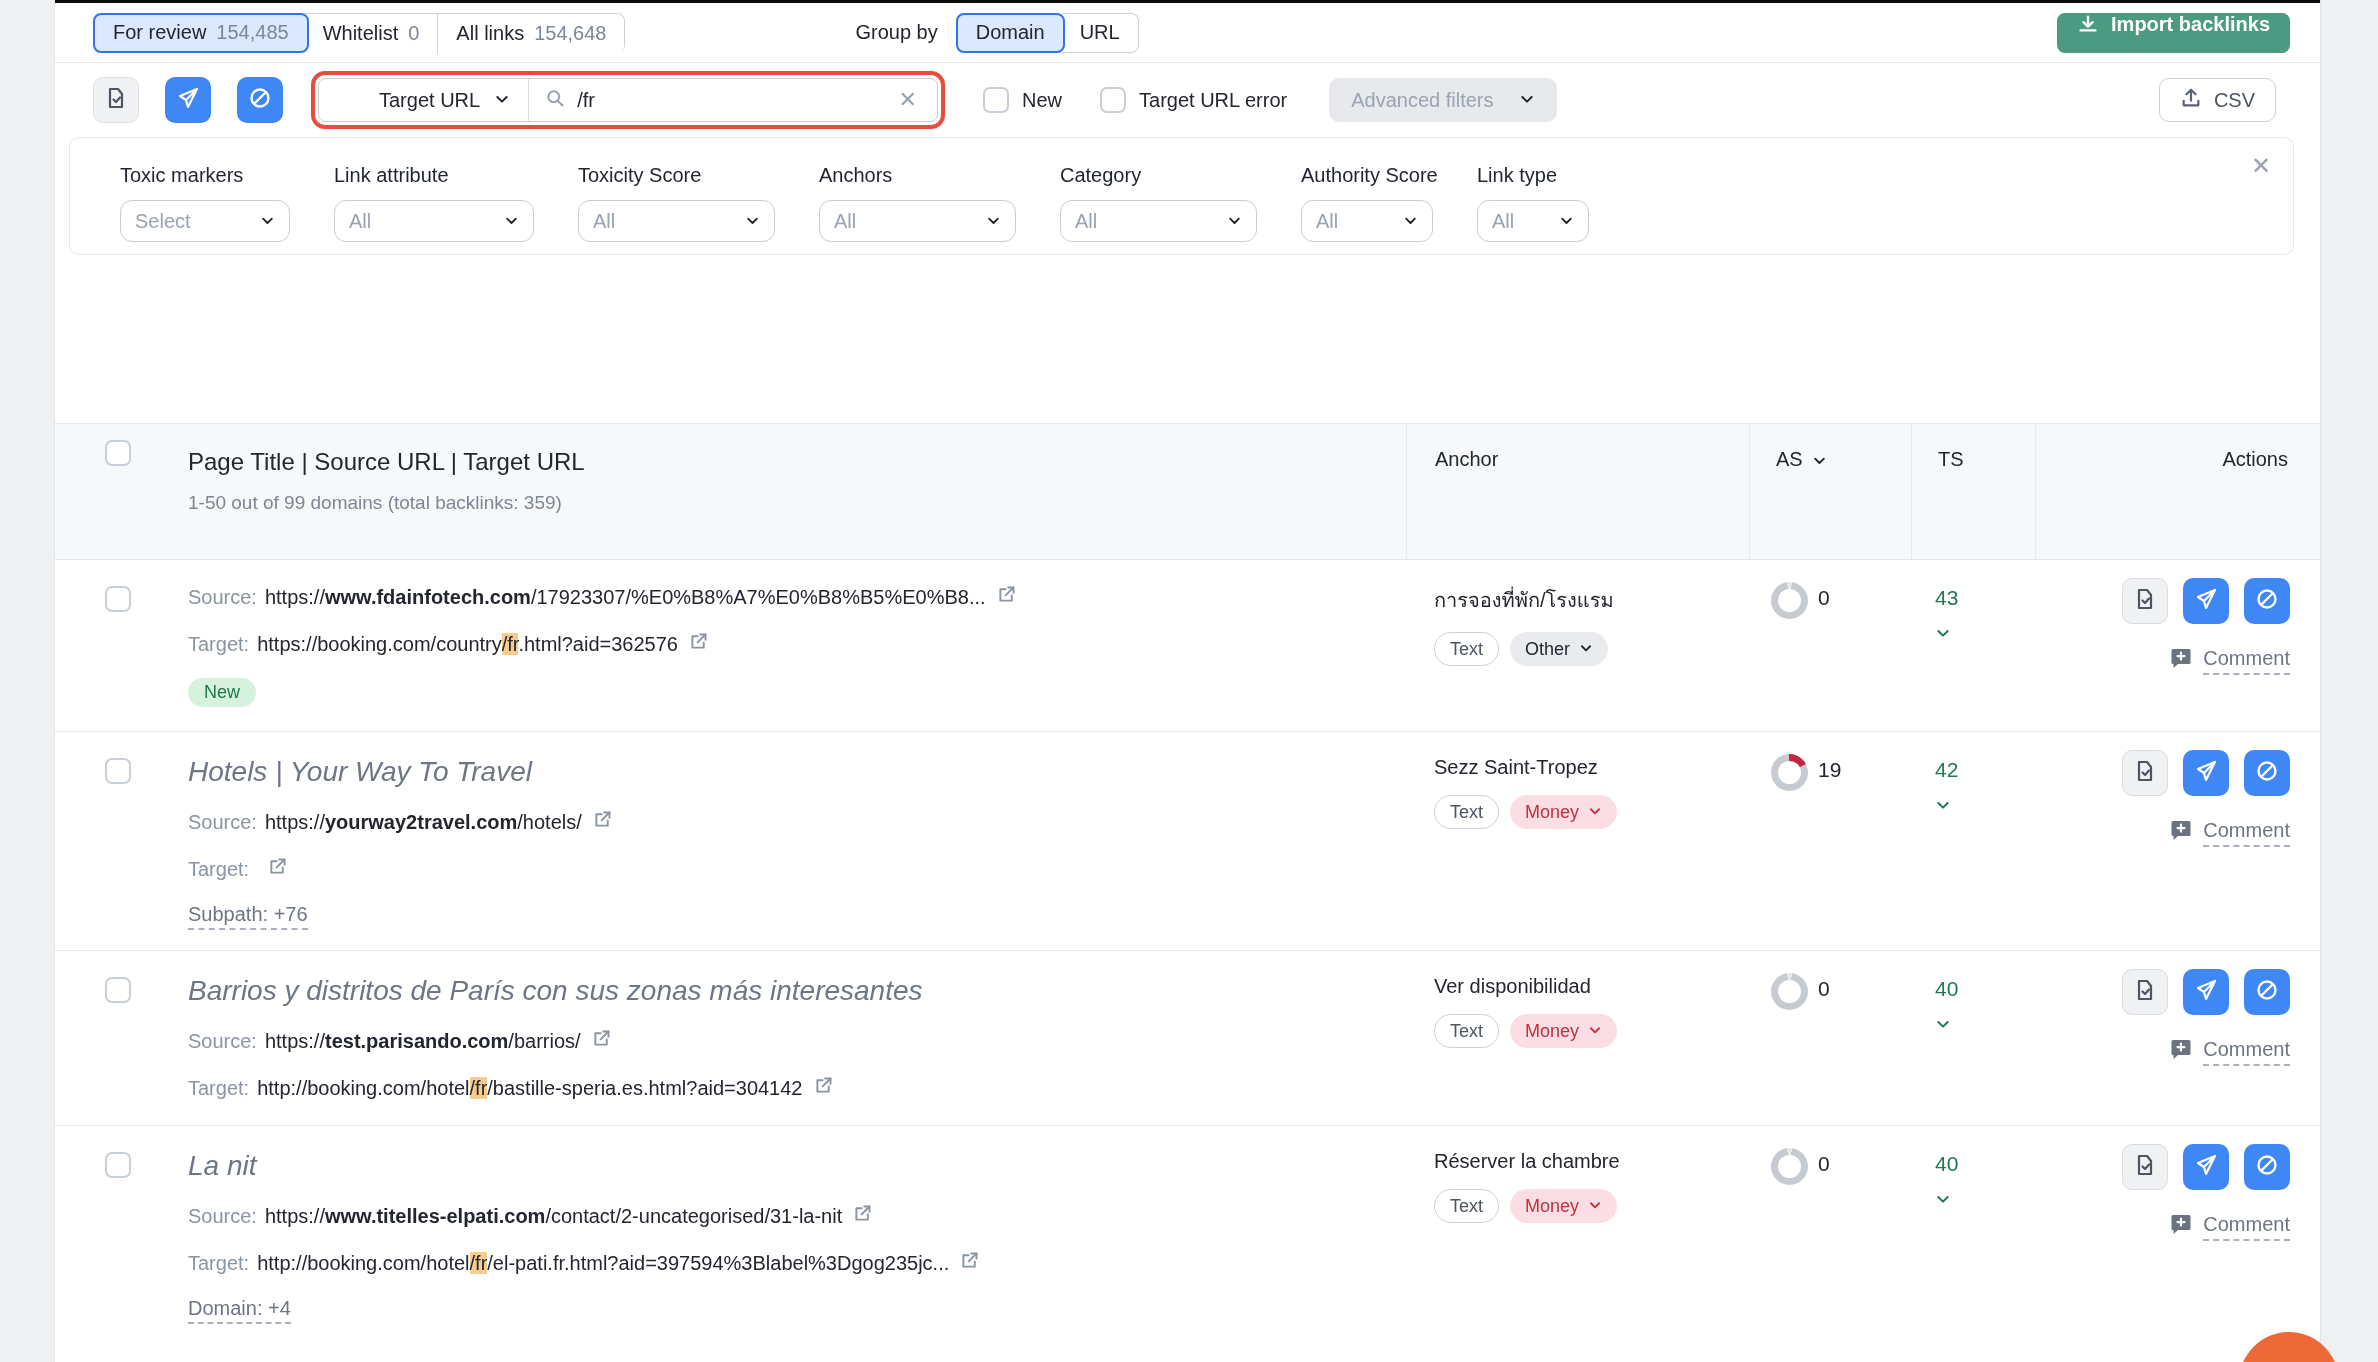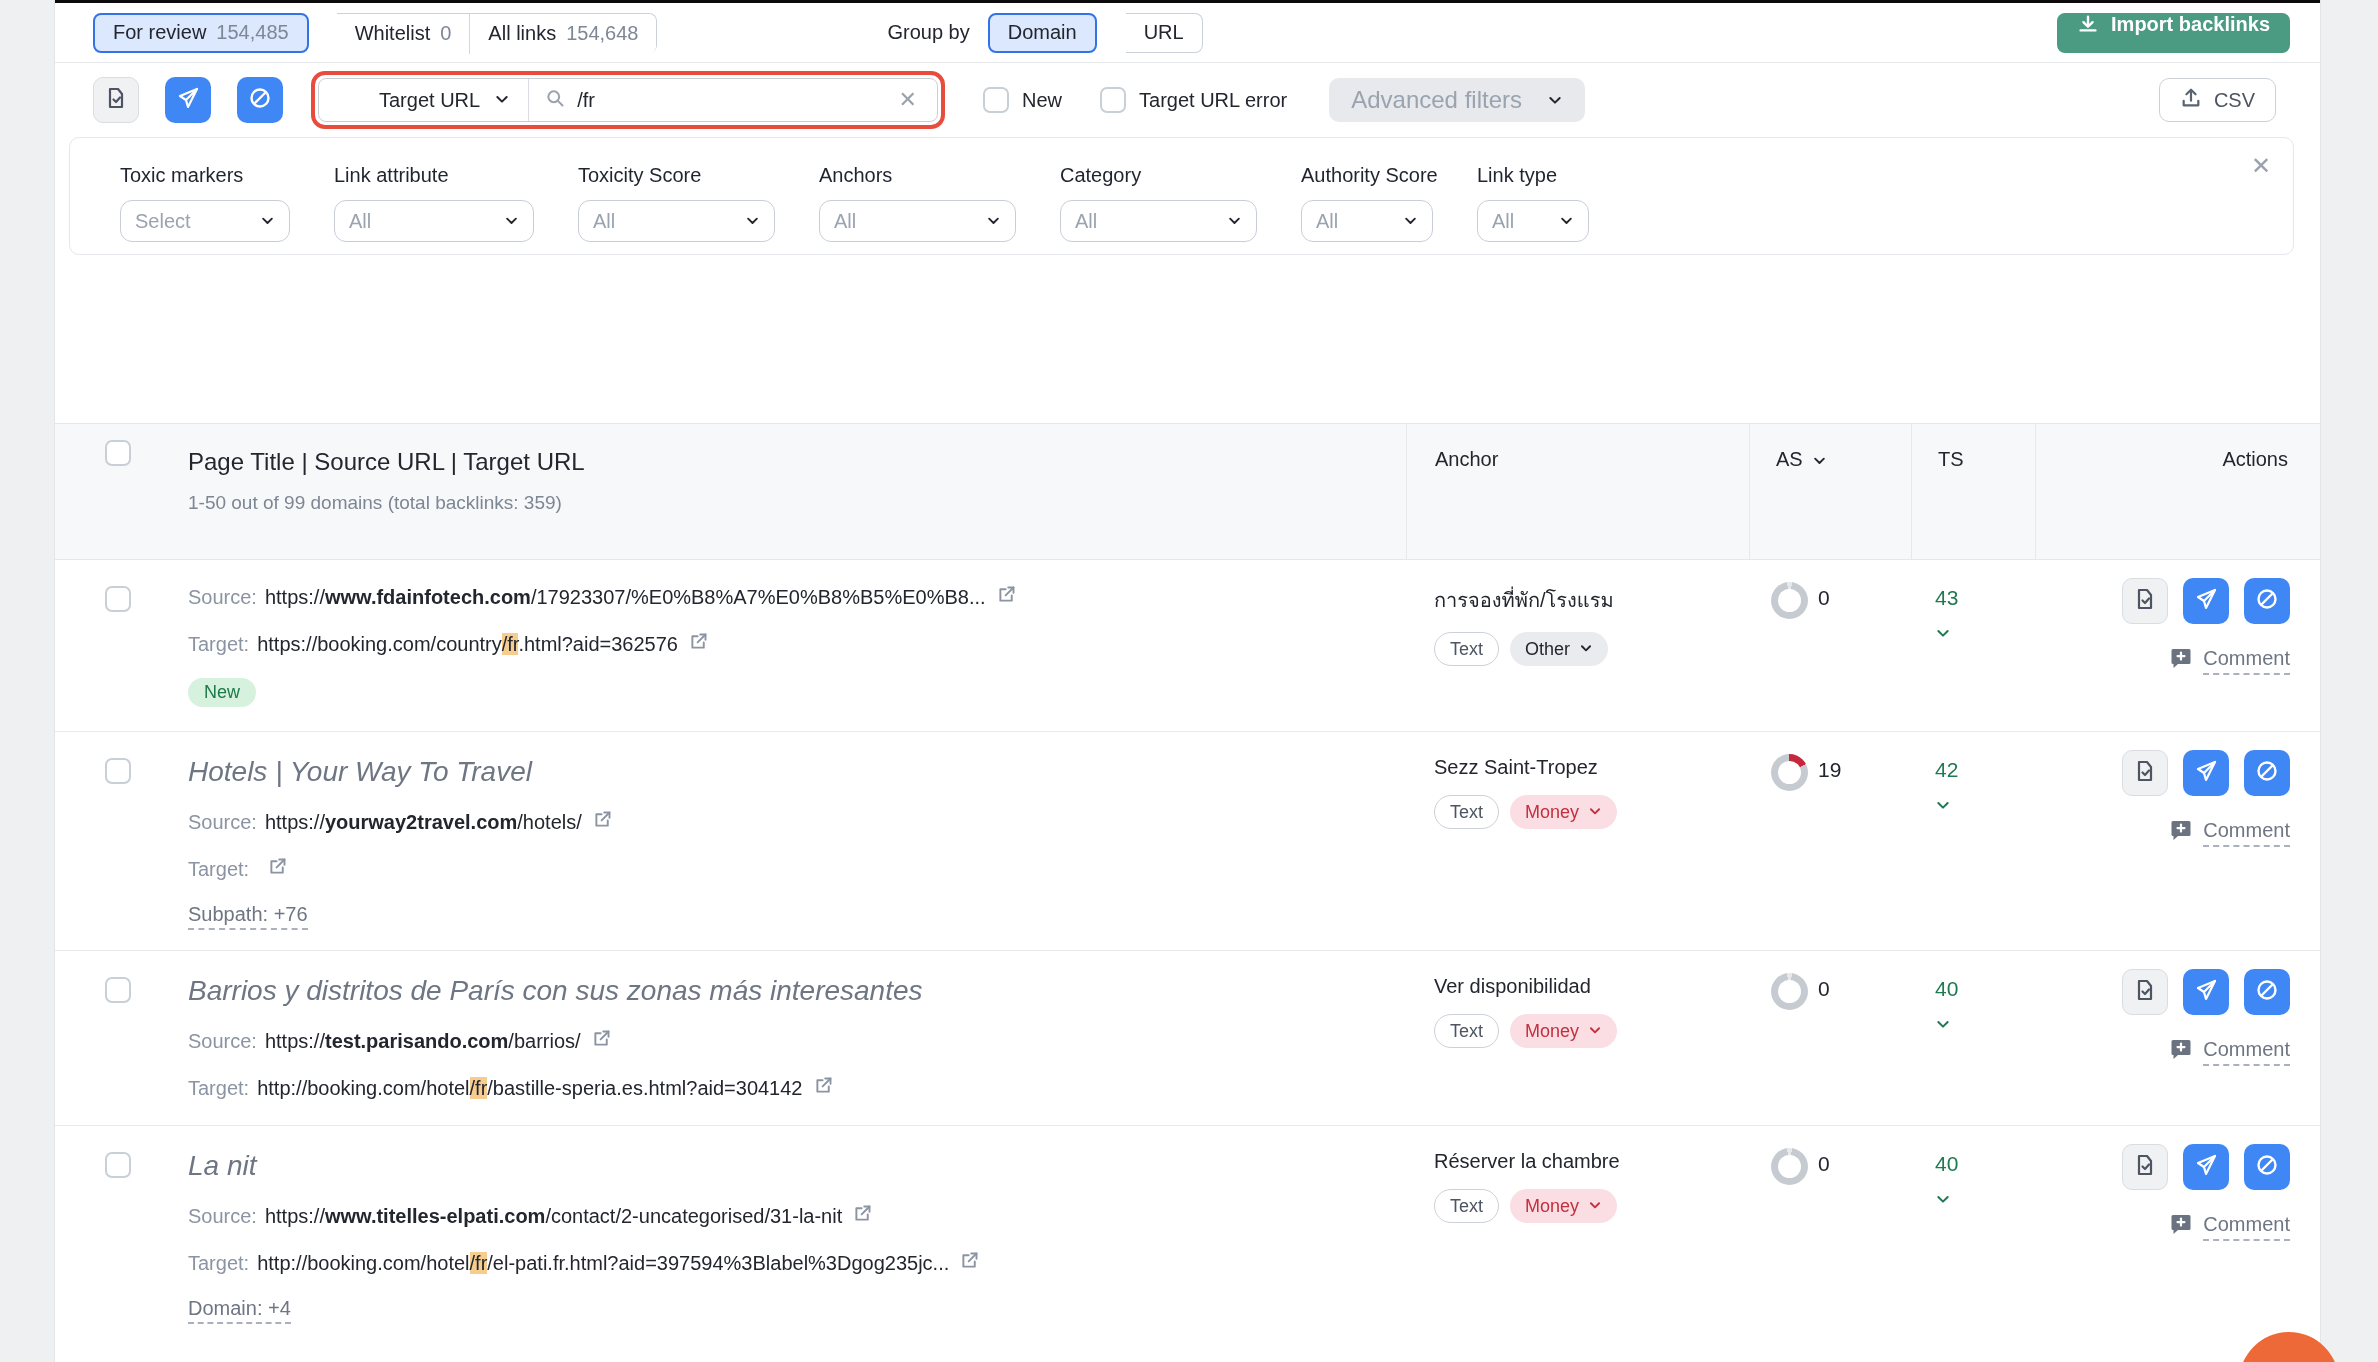--- a/index.html
+++ b/index.html
@@ -8,21 +8,21 @@
     background:#ffffff; color:#23262e; font-size:19px; }
   .side-strip { position:absolute; top:0; height:1362px; background:#eef0f2; z-index:5; }
   #strip-left { left:0; width:55px; border-right:1px solid #e2e5e9; }
   #strip-right { left:2320px; width:58px; border-left:1px solid #e2e5e9; }
   #content { position:absolute; left:55px; top:0; width:2265px; height:1362px;
     background:#fff; border-top:3px solid #0b0b0d; }
 
   
   .topbar { height:60px; display:flex; align-items:center; padding:0 30px 0 38px;
     border-bottom:1px solid #e8eaed; }
-  .seg { display:flex; align-items:center;gap:32px; }
+  .seg { display:flex; align-items:center; }
   .tab { height:40px; display:flex; align-items:center; padding:0 18px; background:#fff;
     font-size:20px; white-space:nowrap; cursor:pointer; }
   .tab .count { color:#7e8796; margin-left:10px; }
   .tab-selected { background:#dbe8fd; border:2px solid #3273e8; border-radius:8px; z-index:2; }
   .tab-group { display:flex; border:1.5px solid #ccd1d8; border-left:none;
     border-radius:0 8px 8px 0; margin-left:-4px; height:40px; }
   .tab-group .tab:first-child { border-right:1px solid #d5d9de; border-radius:0; }
   .tab-group .tab:last-child { border-radius:0 8px 8px 0; }
   .groupby-label { margin-left:230px; margin-right:18px; font-size:20px; }
   .seg2 .tab-selected { border-radius:8px; }
@@ -48,21 +48,21 @@
   .search-field { display:flex; align-items:center; gap:12px; flex:1; padding:0 16px; }
   .search-field input { border:none; outline:none; flex:1; font-size:20px; color:#23262e;
     font-family:inherit; background:transparent; }
   .clear-x { color:#9aa2ad; font-size:22px; cursor:pointer; padding:0 4px; }
   .chk-wrap { display:flex; align-items:center; gap:13px; margin-left:38px; cursor:pointer; }
   .cb { width:26px; height:26px; border:2px solid #c9cfd7; border-radius:7px; background:#fff;
     flex:none; cursor:pointer; }
   .chk-label { font-size:20px; white-space:nowrap; }
   .btn-advanced { margin-left:42px; height:44px; background:#e7e9ed; border:none;
     border-radius:10px; display:flex; align-items:center; gap:25px; padding:0 22px;
-    color:#9aa3b0; font-size:24px; cursor:default; font-family:inherit; }
+    color:#9aa3b0; font-size:20px; cursor:default; font-family:inherit; }
   .btn-csv { margin-left:auto; height:44px; background:#fff; border:1.5px solid #ccd1d8;
     border-radius:10px; display:flex; align-items:center; gap:12px; padding:0 20px;
     color:#4d5562; font-size:20px; cursor:pointer; font-family:inherit; }
 
   
   .filter-panel { margin:0 26px 0 14px; border:1.5px solid #e4e7eb; border-radius:10px;
     position:relative; padding:26px 30px 30px 50px; height:118px; margin-bottom:168px; }
   .filter-groups { display:flex; gap:44px; }
   .fgroup .flabel { font-size:20px; color:#1f242e; margin-bottom:13px; white-space:nowrap; }
   .fselect { height:42px; border:1.5px solid #c9ced6; border-radius:12px; display:flex;

